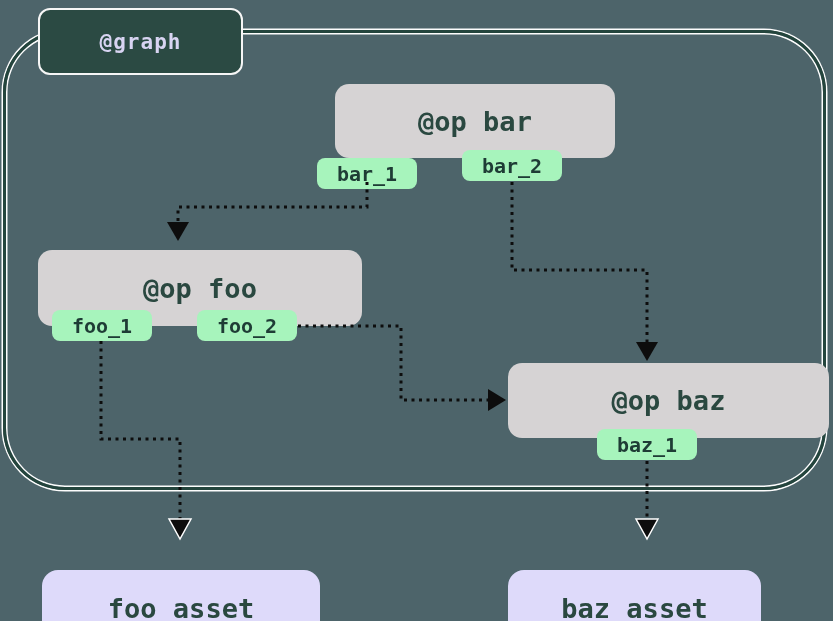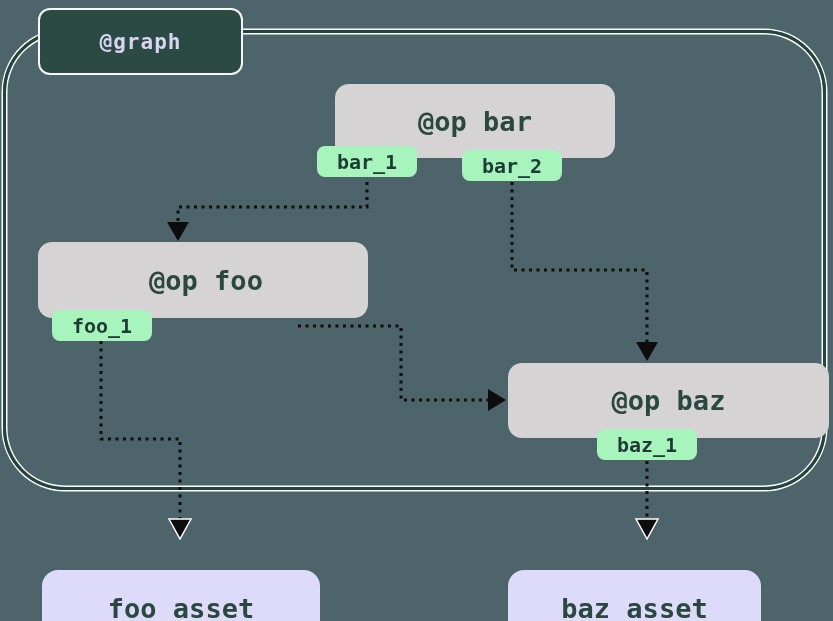--- a/index.html
+++ b/index.html
@@ -57,37 +57,37 @@
     border-radius: 14px;
     display: flex;
     align-items: center;
     justify-content: center;
     color: var(--op-text, #2a4840);
     font-size: 27px;
     font-weight: 600;
     z-index: 2;
   }
   .op-node.bar { left: 302px; top: 84px;  width: 280px; height: 74px; margin-left: 33px; }
-  .op-node.foo { left: 38px;  top: 242px; width: 324px; height: 76px; padding-left: 6px; }
+  .op-node.foo { left: 38px;  top: 250px; width: 324px; height: 76px; }
   .op-node.baz { left: 508px; top: 363px; width: 321px; height: 75px; }
   .out-tab {
     position: absolute;
     width: 100px;
     height: 31px;
     background: var(--output-bg, #a7f4bc);
     border-radius: 8px;
     display: flex;
     align-items: center;
     justify-content: center;
     color: var(--output-text, #1e3c35);
     font-size: 20px;
     font-weight: 600;
     z-index: 3;
   }
-  .tab-bar1 { left: 317px; top: 146px; }
+  .tab-bar1 { left: 317px; top: 158px; }
   .tab-bar2 { left: 462px; top: 150px; }
   .tab-foo1 { left: 52px;  top: 310px; }
   .tab-foo2 { left: 197px; top: 310px; }
   .tab-baz1 { left: 597px; top: 429px; }
   .asset-node {
     position: absolute;
     top: 540px;
     height: 77px;
     background: var(--asset-bg, #dedafa);
     border-radius: 16px;
@@ -146,20 +146,23 @@
 
   <div class="out-tab tab-bar1">
     <span>bar_1</span>
   </div>
   <div class="out-tab tab-bar2">
     <span>bar_2</span>
   </div>
   <div class="out-tab tab-foo1">
     <span>foo_1</span>
   </div>
+  <div class="out-tab tab-foo2">
+    <span>foo_2</span>
+  </div>
   <div class="out-tab tab-baz1">
     <span>baz_1</span>
   </div>
 
   <div class="asset-node asset-foo">
     <span>foo_asset</span>
   </div>
   <div class="asset-node asset-baz">
     <span>baz_asset</span>
   </div>

